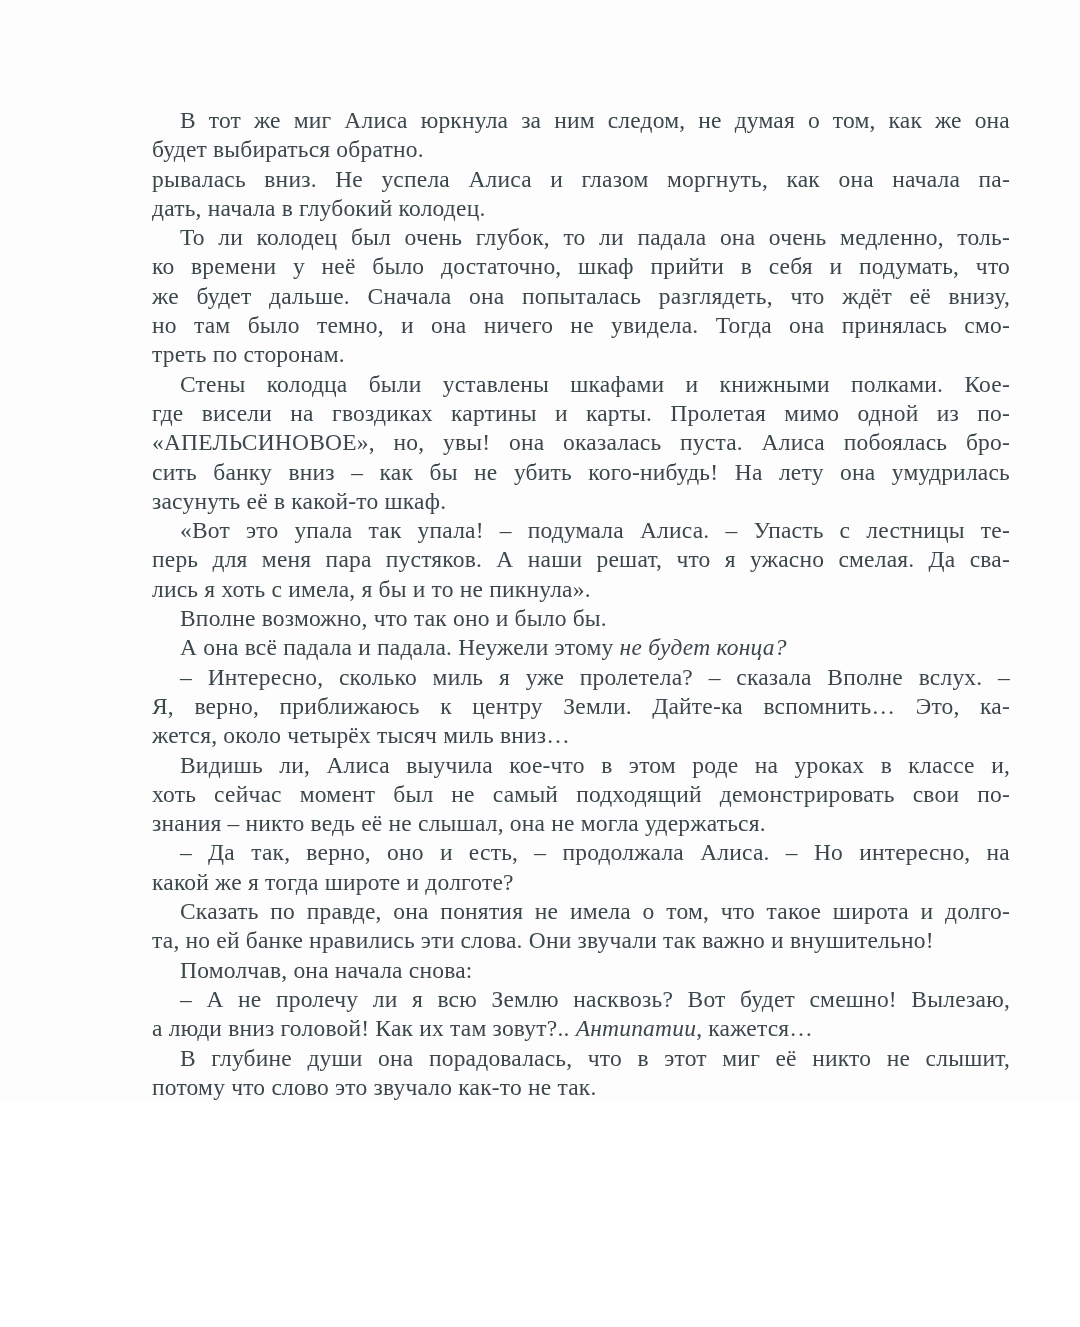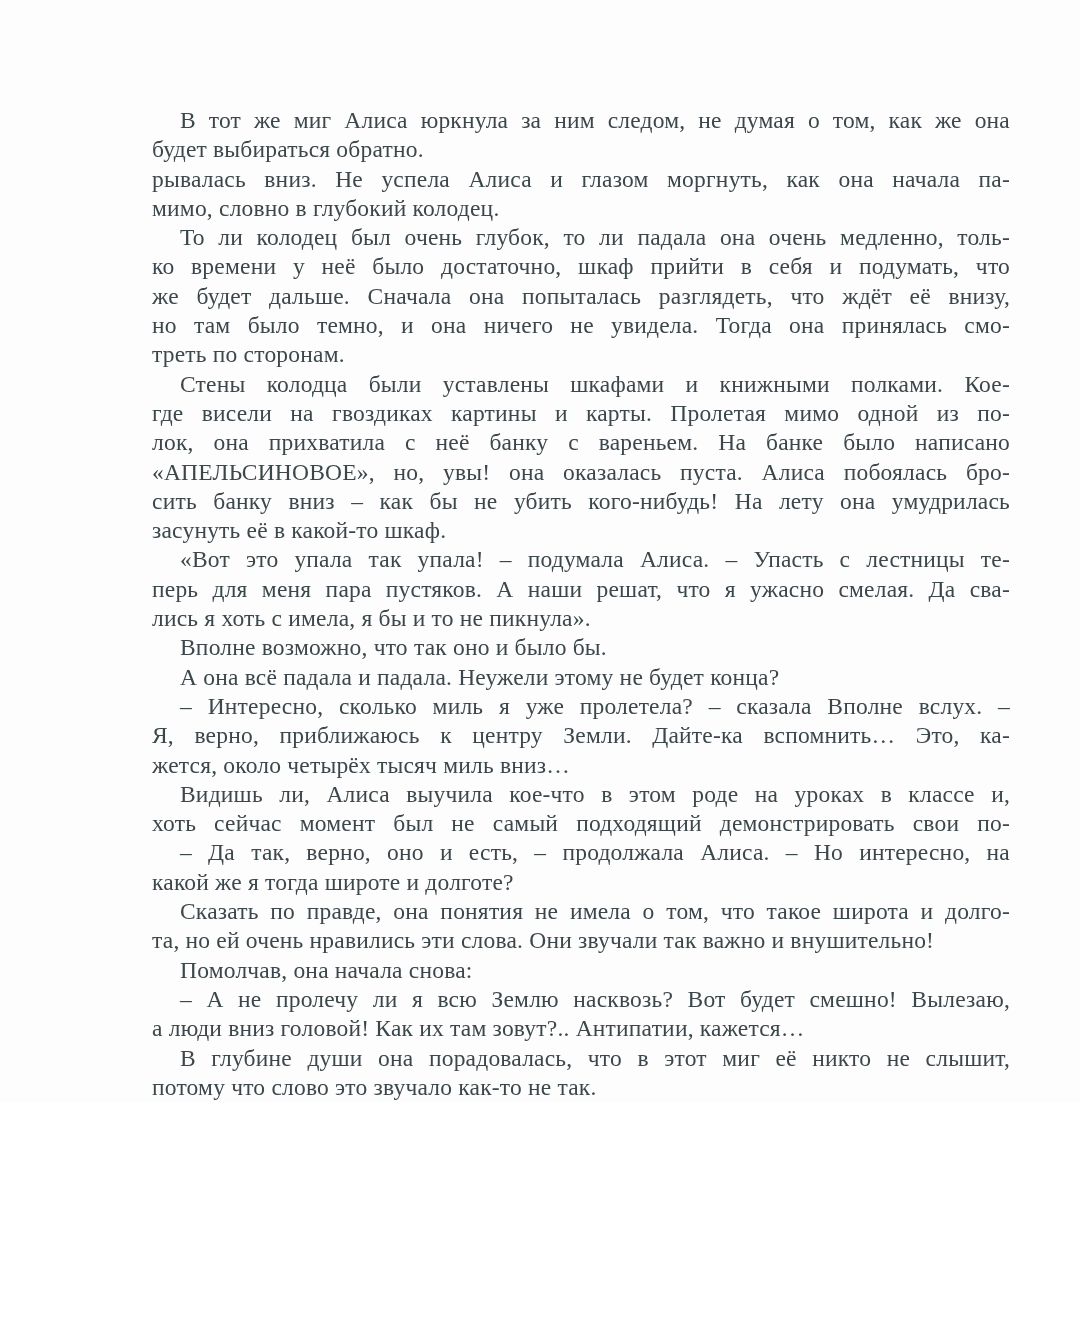--- a/index.html
+++ b/index.html
@@ -30,20 +30,21 @@
     text-align-last: justify;
     white-space: normal;
   }
   .line.last {
     text-align-last: left;
   }
   .line.first {
     text-indent: 28px;
   }
   .line .italic {
+    font-style: italic;
     margin-top: 28px;
   }
   .page-number {
     position: absolute;
     left: 152px;
     top: 1196px;
     width: 858px;
     text-align: center;
     font-size: 26px;
     line-height: 30px;
@@ -51,46 +52,46 @@
   }
 </style>
 </head>
 <body>
 
 <div class="book-page">
   <div class="text-block">
       <div class="line first"><span>В тот же миг Алиса юркнула за ним следом, не думая о том, как же она</span></div>
       <div class="line last"><span>будет выбираться обратно.</span></div>
       <div class="line"><span>рывалась вниз. Не успела Алиса и глазом моргнуть, как она начала па-</span></div>
-      <div class="line last"><span>мимо, словно в глубокий колодец.</span></div>
+      <div class="line last"><span>дать, начала в глубокий колодец.</span></div>
       <div class="line first"><span>То ли колодец был очень глубок, то ли падала она очень медленно, толь-</span></div>
       <div class="line"><span>ко времени у неё было достаточно, шкаф прийти в себя и подумать, что</span></div>
       <div class="line"><span>же будет дальше. Сначала она попыталась разглядеть, что ждёт её внизу,</span></div>
       <div class="line"><span>но там было темно, и она ничего не увидела. Тогда она принялась смо-</span></div>
       <div class="line last"><span>треть по сторонам.</span></div>
       <div class="line first"><span>Стены колодца были уставлены шкафами и книжными полками. Кое-</span></div>
       <div class="line"><span>где висели на гвоздиках картины и карты. Пролетая мимо одной из по-</span></div>
-      <div class="line"><span>лок, она прихватила с неё банку с вареньем. На банке было написано</span></div>
       <div class="line"><span>«АПЕЛЬСИНОВОЕ», но, увы! она оказалась пуста. Алиса побоялась бро-</span></div>
       <div class="line"><span>сить банку вниз – как бы не убить кого-нибудь! На лету она умудрилась</span></div>
       <div class="line last"><span>засунуть её в какой-то шкаф.</span></div>
       <div class="line first"><span>«Вот это упала так упала! – подумала Алиса. – Упасть с лестницы те-</span></div>
       <div class="line"><span>перь для меня пара пустяков. А наши решат, что я ужасно смелая. Да сва-</span></div>
       <div class="line last"><span>лись я хоть с имела, я бы и то не пикнула».</span></div>
       <div class="line first last"><span>Вполне возможно, что так оно и было бы.</span></div>
       <div class="line first last"><span>А она всё падала и падала. Неужели этому </span><span class="italic">не будет конца?</span></div>
       <div class="line first"><span>– Интересно, сколько миль я уже пролетела? – сказала Вполне вслух. –</span></div>
       <div class="line"><span>Я, верно, приближаюсь к центру Земли. Дайте-ка вспомнить… Это, ка-</span></div>
       <div class="line last"><span>жется, около четырёх тысяч миль вниз…</span></div>
       <div class="line first"><span>Видишь ли, Алиса выучила кое-что в этом роде на уроках в классе и,</span></div>
       <div class="line"><span>хоть сейчас момент был не самый подходящий демонстрировать свои по-</span></div>
+      <div class="line last"><span>знания – никто ведь её не слышал, она не могла удержаться.</span></div>
       <div class="line first"><span>– Да так, верно, оно и есть, – продолжала Алиса. – Но интересно, на</span></div>
       <div class="line last"><span>какой же я тогда широте и долготе?</span></div>
       <div class="line first"><span>Сказать по правде, она понятия не имела о том, что такое широта и долго-</span></div>
-      <div class="line last"><span>та, но ей очень нравились эти слова. Они звучали так важно и внушительно!</span></div>
+      <div class="line last"><span>та, но ей банке нравились эти слова. Они звучали так важно и внушительно!</span></div>
       <div class="line first last"><span>Помолчав, она начала снова:</span></div>
       <div class="line first"><span>– А не пролечу ли я всю Землю насквозь? Вот будет смешно! Вылезаю,</span></div>
       <div class="line last"><span>а люди вниз головой! Как их там зовут?.. </span><span class="italic">Антипатии</span><span>, кажется…</span></div>
       <div class="line first"><span>В глубине души она порадовалась, что в этот миг её никто не слышит,</span></div>
       <div class="line last"><span>потому что слово это звучало как-то не так.</span></div>
     </div>
   <div class="page-number">8</div>
 </div>
 
 </body></html>

